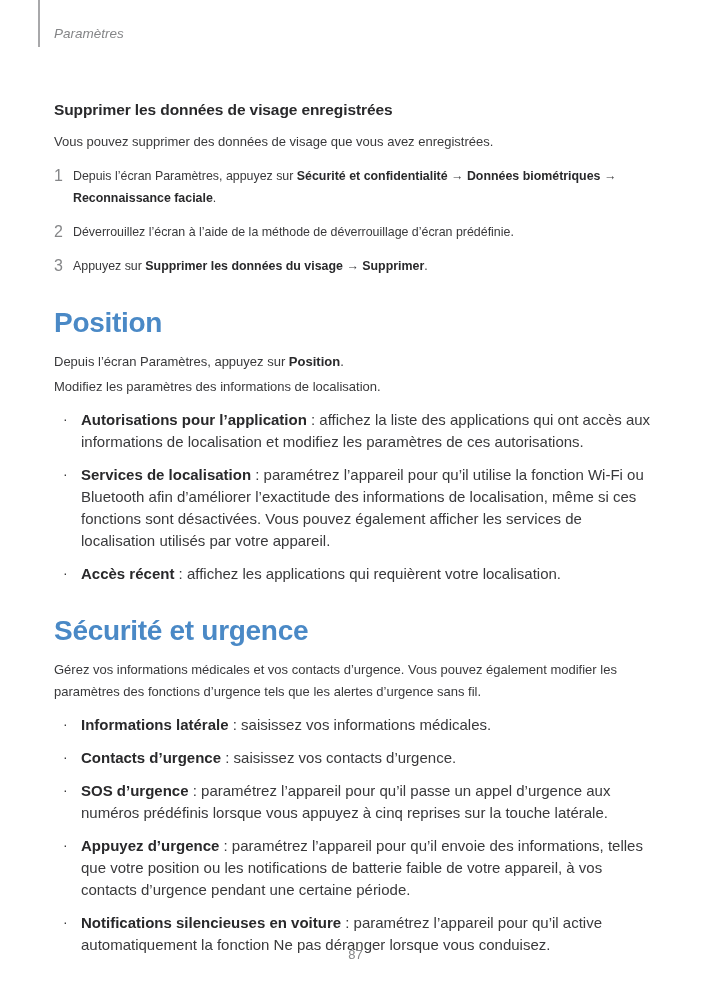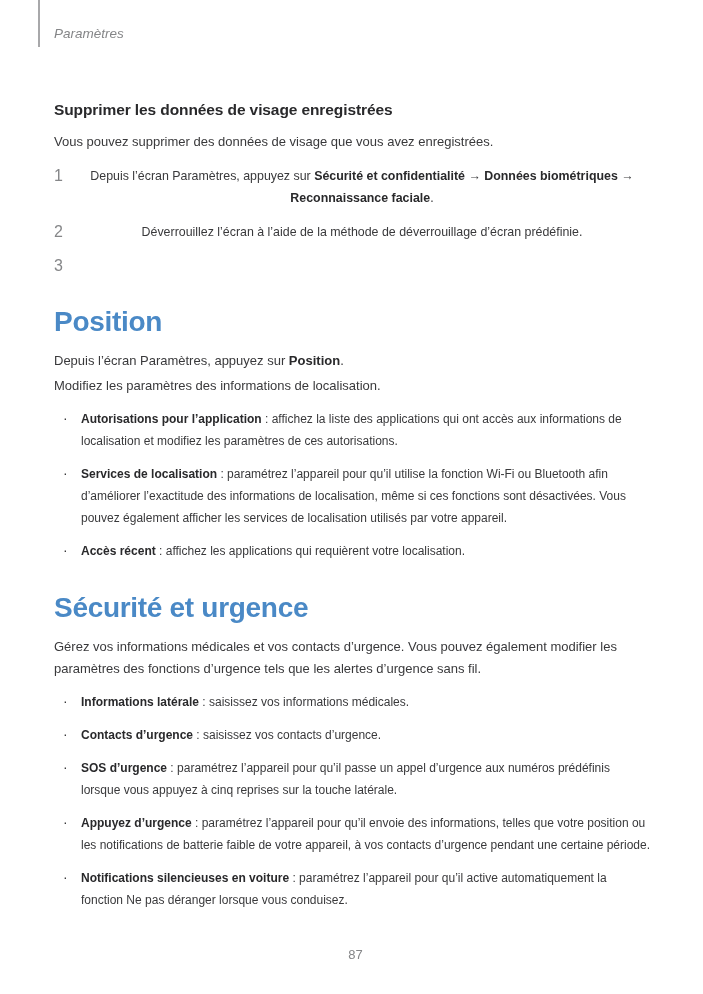--- a/index.html
+++ b/index.html
@@ -46,32 +46,32 @@
   }
   .b{font-weight:bold;color:var(--bold);}
   .steps{margin:4px 0 0 0;}
   .step{display:flex;margin-top:12px;}
   .step-num{
     flex:0 0 19px;
     font-size:16px;line-height:21px;color:var(--muted);
   }
   .step-body{
     flex:1;
-    font-size:12.4px;line-height:22px;color:var(--body);text-align:center;
+    font-size:12.4px;line-height:22px;color:var(--body);
   }
   .bullets{margin-top:2px;}
   .bullet{display:flex;margin-top:11px;}
   .dot{
     flex:0 0 27px;
     padding-left:9px;box-sizing:border-box;
     font-size:14px;line-height:21px;color:var(--body);
   }
   .bullet-body{
     flex:1;
-    font-size:12px;line-height:22px;color:var(--body);
+    font-size:15px;line-height:22px;color:var(--body);
   }
   .page-num{
     position:absolute;left:8px;right:0;bottom:32px;
     text-align:center;
     font-size:13px;color:var(--muted);
   }
 </style>
 </head>
 <body>
 
@@ -90,20 +90,21 @@
         <span class="step-num">1</span>
         <div class="step-body"><span>Depuis l’écran Paramètres, appuyez sur </span><span class="b">Sécurité et confidentialité</span><span> → </span><span class="b">Données biométriques</span><span> → </span><span class="b">Reconnaissance faciale</span><span>.</span></div>
       </div>
       <div class="step">
         <span class="step-num">2</span>
         <div class="step-body"><span>Déverrouillez l’écran à l’aide de la méthode de déverrouillage d’écran prédéfinie.</span></div>
       </div>
       <div class="step">
         <span class="step-num">3</span>
         <div class="step-body">
+          <div><span>Appuyez sur </span><span class="b">Supprimer les données du visage</span><span> → </span><span class="b">Supprimer</span><span>.</span></div>
         </div>
       </div>
     </div>
 
     <h1 class="section">Position</h1>
     <p class="body"><span>Depuis l’écran Paramètres, appuyez sur </span><span class="b">Position</span><span>.</span></p>
     <p class="body"><span>Modifiez les paramètres des informations de localisation.</span></p>
 
     <div class="bullets">
       <div class="bullet">

